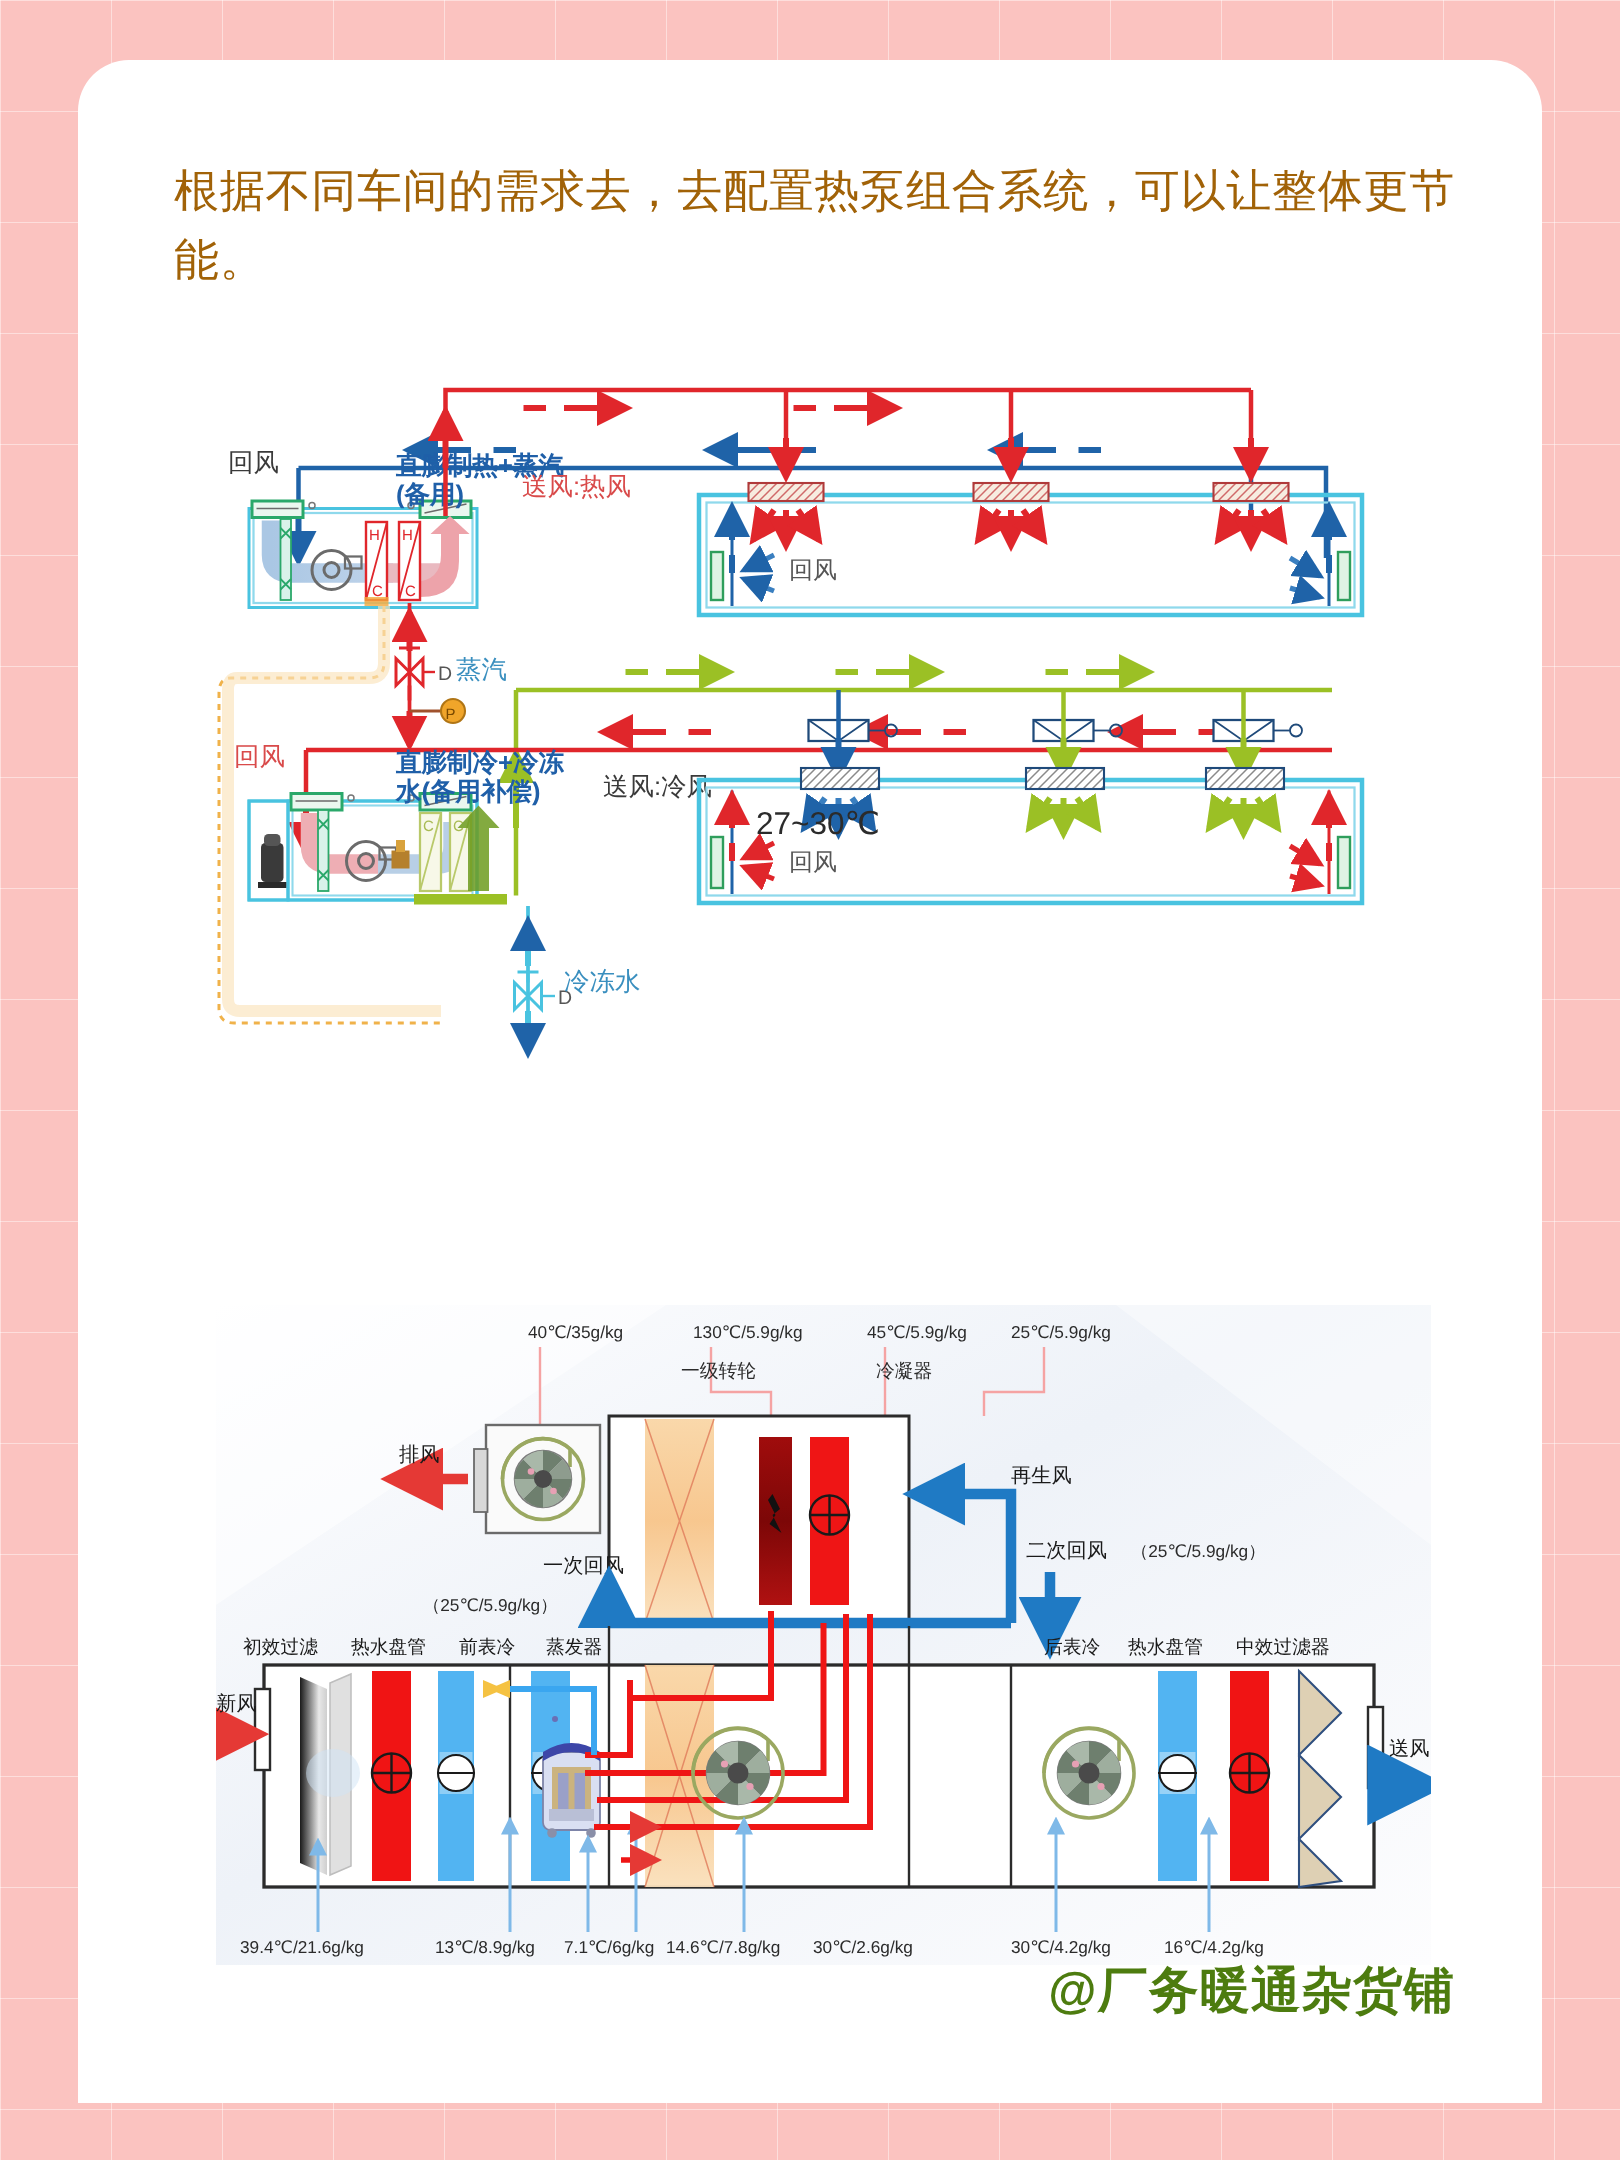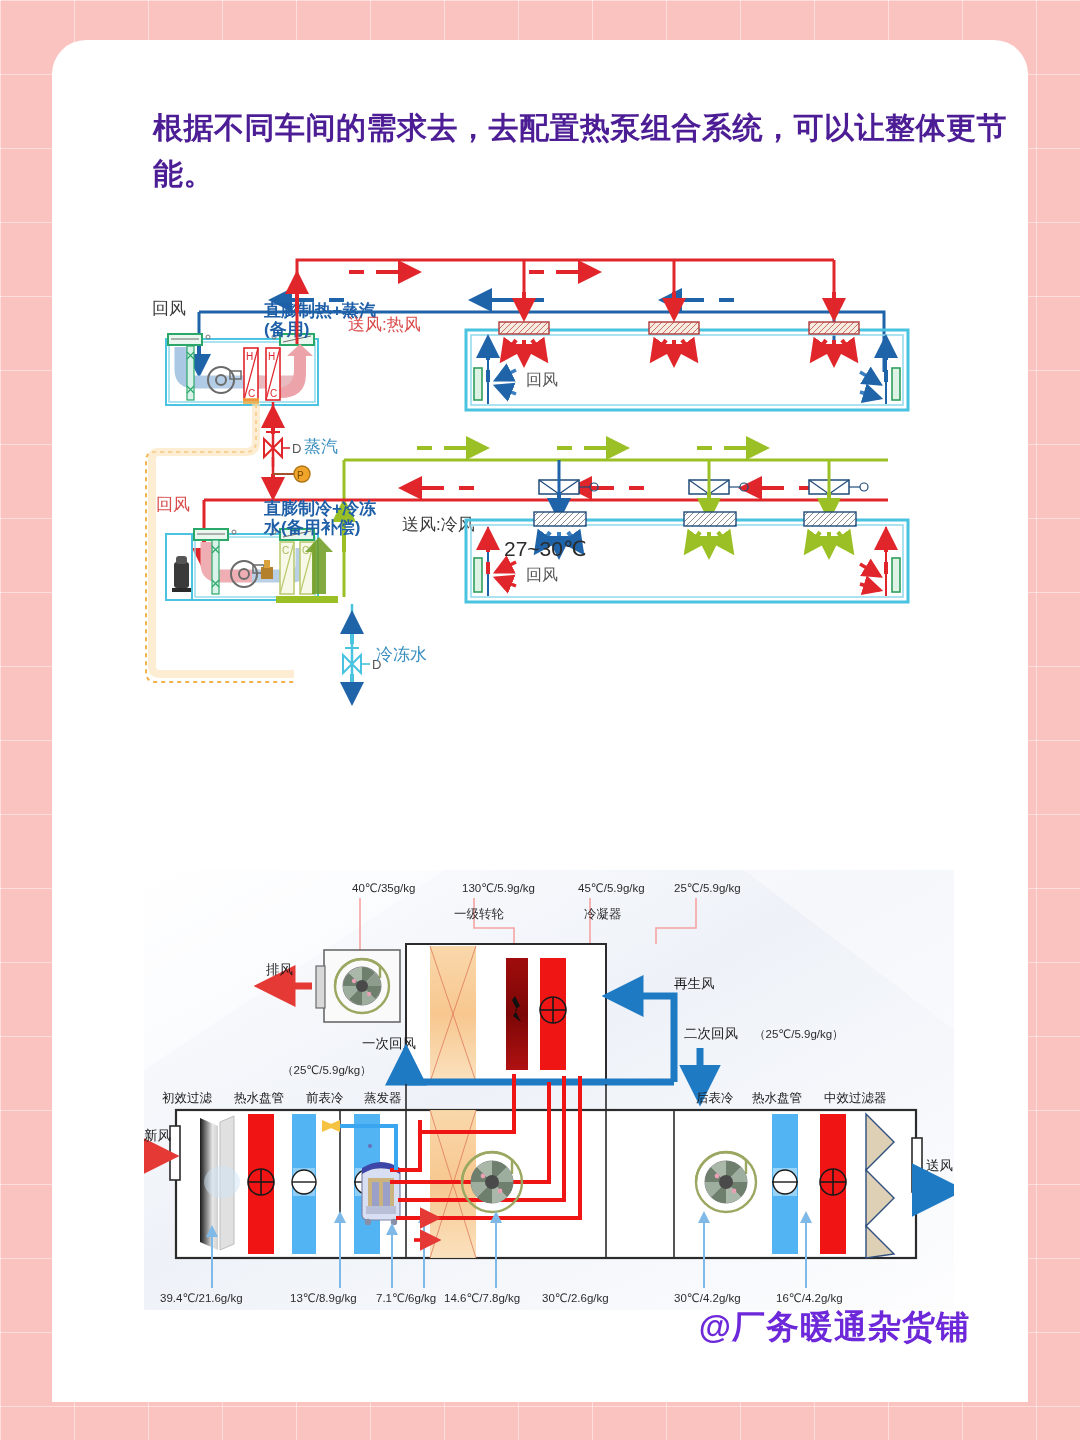--- a/index.html
+++ b/index.html
@@ -22,41 +22,40 @@
   #card{
     position:absolute;
     left:52px;top:40px;
     width:976px;height:1362px;
     background:#ffffff;
     border-radius:34px 34px 0 0;
     overflow:hidden;
   }
   .h-text{
     position:absolute;
-    color:#4c1d95;
+    color:#a16207;
     font-size:30px;
     line-height:46px;
     letter-spacing:.5px;
-    font-weight:700;
+    font-weight:400;
     white-space:pre-wrap;
-    margin-left:37px;
   }
   #title1{left:64px;top:65px;width:880px;}
   #title2{left:64px;top:760px;width:880px;font-size:29px;}
 
   .fig{position:absolute;background:#fca5a5;}
   #fig1{left:92px;top:212px;width:800px;height:468px;}
   #fig2{left:92px;top:830px;width:810px;height:440px;text-align:center;}
 
   svg{display:block;}
 
   #watermark{
     position:absolute;
     right:58px;bottom:52px;
-    color:#6d28d9;
+    color:#4d7c0f;
     font-size:33px;
     font-weight:bold;
     letter-spacing:1px;
     white-space:nowrap;
   }
 </style>
 </head>
 <body>
 
 <div id="bg"></div>

